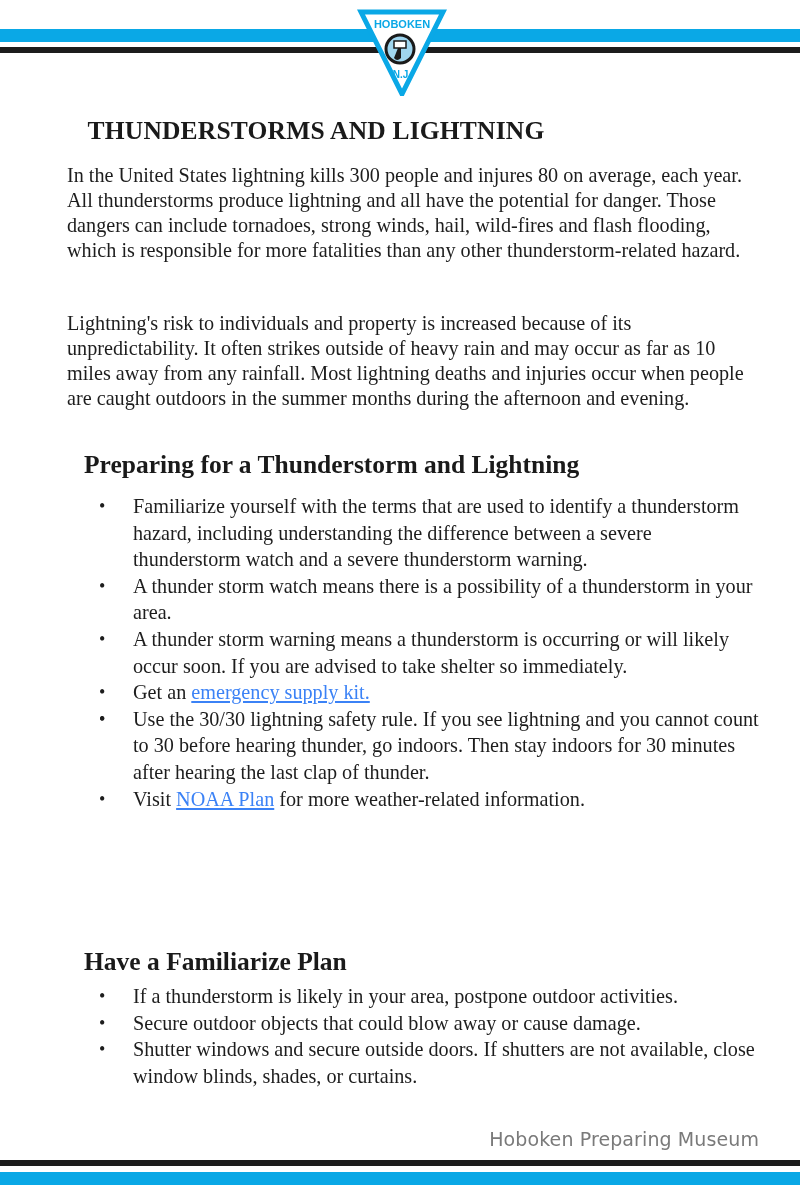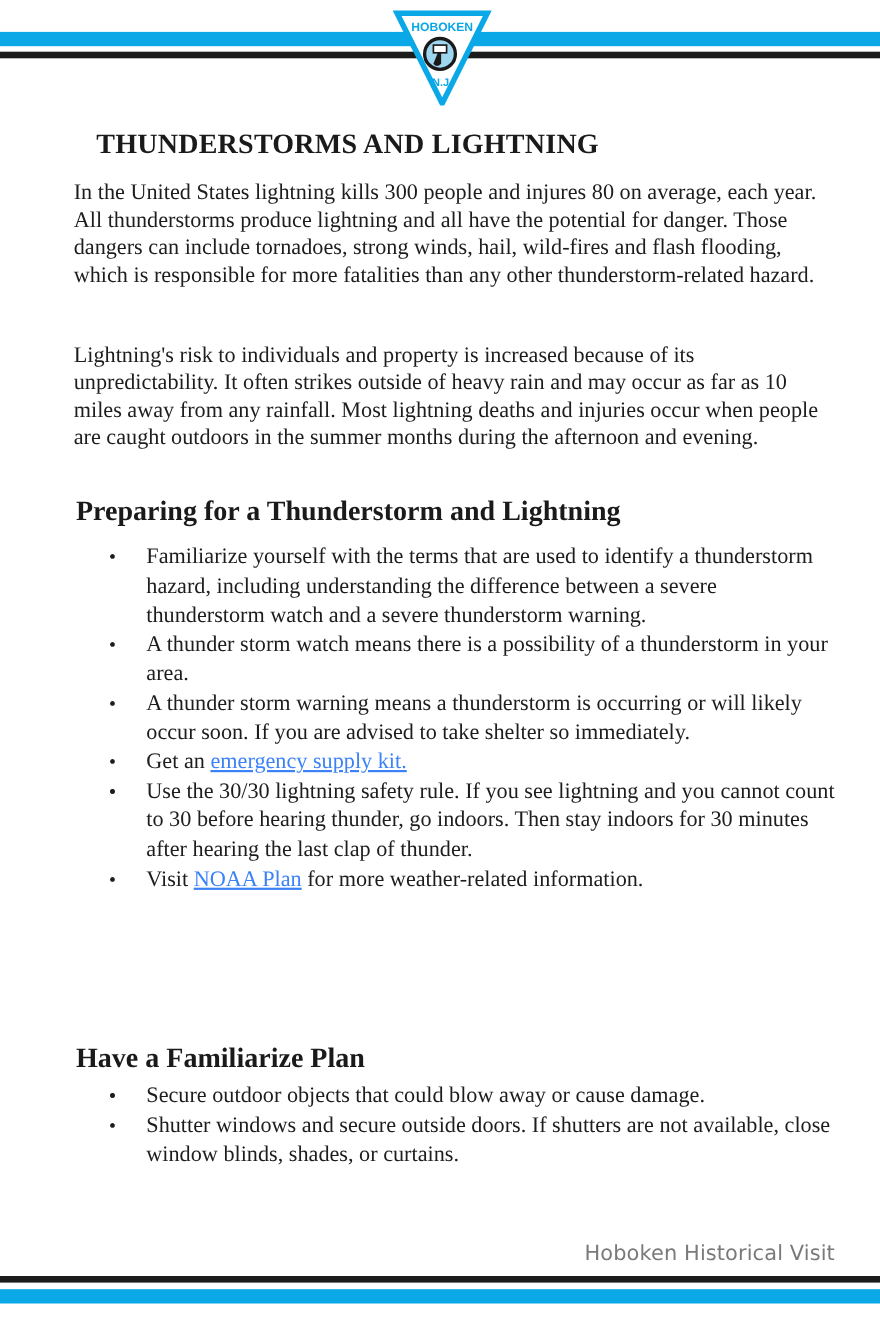--- a/index.html
+++ b/index.html
@@ -20,21 +20,21 @@
   .title {
     position: absolute; left: 0; width: 632px; top: 116px; text-align: center;
     font-weight: bold; font-size: 25.5px; letter-spacing: 0.2px; color: #1a1a1a;
   }
   .para {
     position: absolute; left: 67px; width: 680px; font-size: 20.2px; line-height: 25px; margin: 0;
   }
   #p1 { top: 163px; }
   #p2 { top: 311px; }
   .h2 {
-    position: absolute; left: 69px; font-weight: bold; font-size: 25.5px; color: #1a1a1a; margin: 0;
+    position: absolute; left: 84px; font-weight: bold; font-size: 25.5px; color: #1a1a1a; margin: 0;
   }
   #h-prep { top: 450px; }
   #h-plan { top: 947px; }
   ul.bullets {
     position: absolute; left: 0; width: 760px; margin: 0; padding: 0; list-style: none;
     font-size: 20.2px; line-height: 26.6px;
   }
   #list-prep { top: 493px; }
   #list-plan { top: 983px; }
   ul.bullets li { position: relative; padding-left: 133px; }
@@ -75,21 +75,21 @@
   <li><span class="dot">•</span><span>A thunder storm watch means there is a possibility of a thunderstorm in your area.</span></li>
   <li><span class="dot">•</span><span>A thunder storm warning means a thunderstorm is occurring or will likely occur soon. If you are advised to take shelter so immediately.</span></li>
   <li><span class="dot">•</span><span>Get an </span><a class="link" href="#">emergency supply kit. </a></li>
   <li><span class="dot">•</span></li>
   <li><span class="dot">•</span><span>Use the 30/30 lightning safety rule. If you see lightning and you cannot count to 30 before hearing thunder, go indoors. Then stay indoors for 30 minutes after hearing the last clap of thunder.</span></li>
   <li><span class="dot">•</span><span>Visit </span><a class="link" href="#">NOAA Plan</a><span> for more weather-related information.</span></li>
 </ul>
 
 <h2 class="h2" id="h-plan">Have a Familiarize Plan</h2>
 <ul class="bullets" id="list-plan">
-  <li><span class="dot">•</span></li>
+  <li><span class="dot">•</span><span>If a thunderstorm is likely in your area, postpone outdoor activities.</span></li>
   <li><span class="dot">•</span><span>Secure outdoor objects that could blow away or cause damage.</span></li>
   <li><span class="dot">•</span><span>Shutter windows and secure outside doors. If shutters are not available, close window blinds, shades, or curtains.</span></li>
 </ul>
 
-<div class="footer">Hoboken Historical Visit</div>
+<div class="footer">Hoboken Preparing Museum</div>
 
 <div class="stripe stripe-black" id="bot-black"></div>
 <div class="stripe stripe-blue" id="bot-blue"></div>
 
 </body></html>

